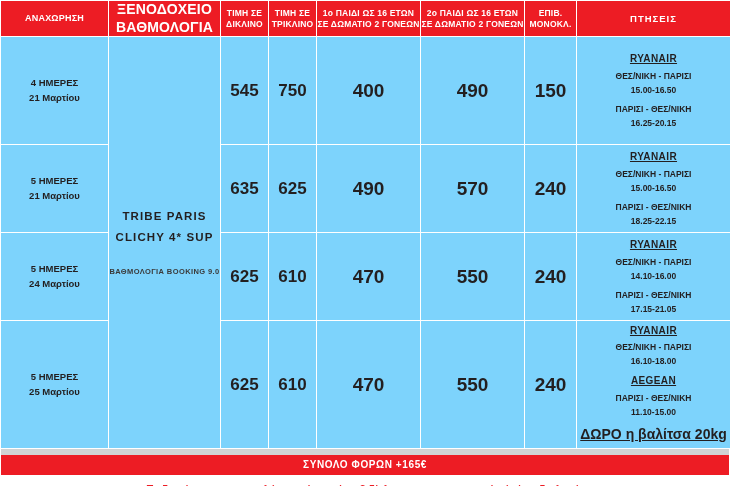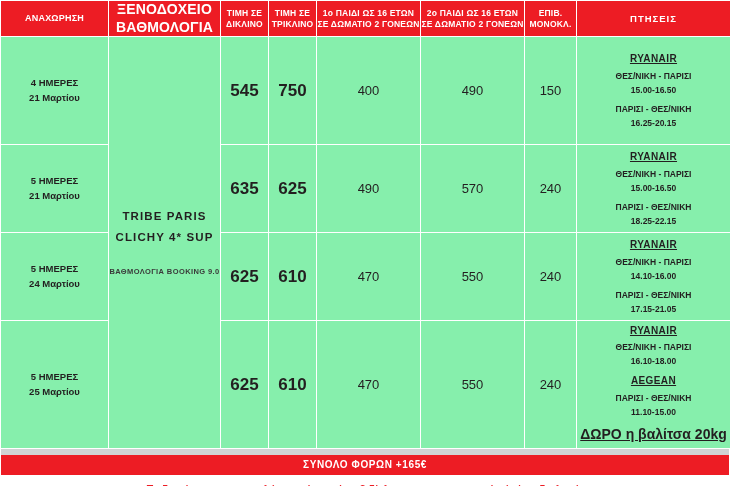--- a/index.html
+++ b/index.html
@@ -40,21 +40,21 @@
     padding: 4px 2px;
     height: 34px;
     border: 1px solid #ffffff;
   }
   th.h-dep { font-size: 9px; }
   th.h-hotel { font-size: 14px; }
   th.h-flights { font-size: 9.5px; letter-spacing: 1px; }
 
   
   td {
-    background: #86efac;
+    background: #7dd3fc;
   }
   td.dep {
     font-size: 9.5px;
     font-weight: bold;
     line-height: 1.55;
     color: #231f20;
   }
   td.hotel {
     font-size: 11.5px;
     font-weight: bold;
@@ -69,22 +69,22 @@
     font-weight: bold;
     margin-top: 16px;
     color: #3a3a3a;
   }
   td.price {
     font-size: 17px;
     font-weight: bold;
     color: #231f20;
   }
   td.price-sm {
-    font-size: 13px;
-    font-weight: normal;
+    font-size: 19px;
+    font-weight: bold;
   }
   td.flights {
     font-size: 8.5px;
     font-weight: bold;
     line-height: 1.65;
     color: #231f20;
     text-align: center;
     padding: 4px 2px;
   }
   td.flights .airline {

